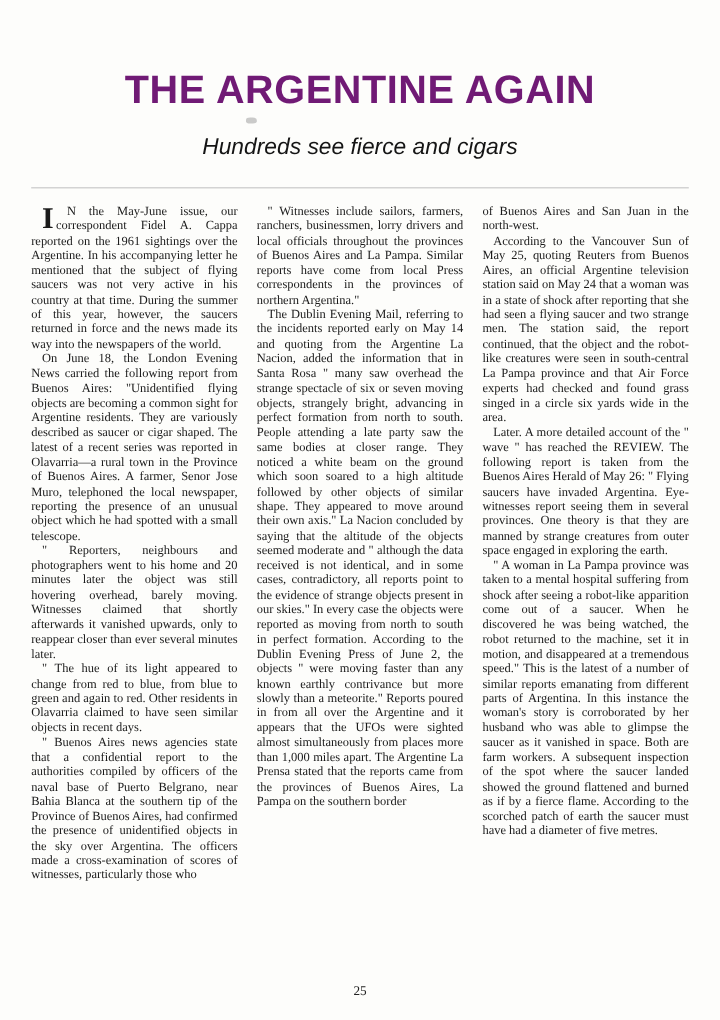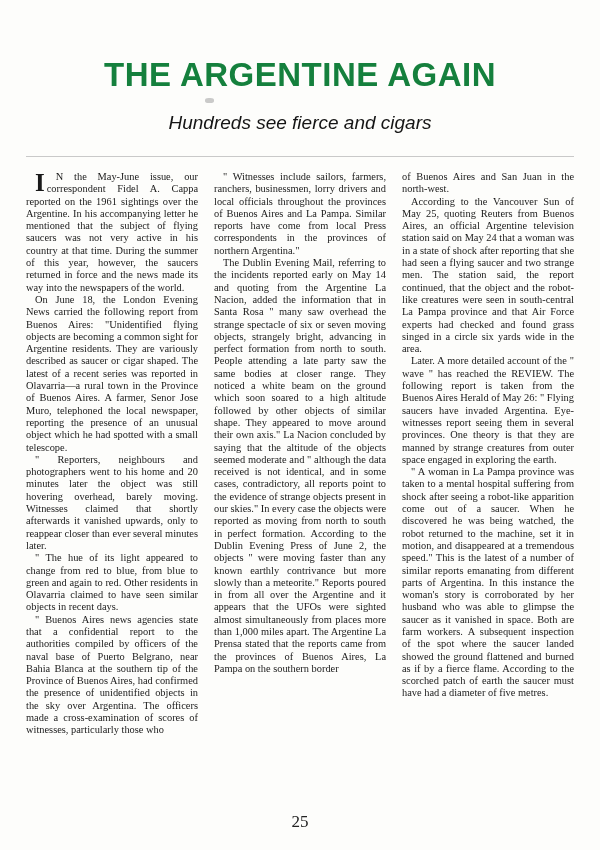--- a/index.html
+++ b/index.html
@@ -21,21 +21,21 @@
     padding: 46px 26px 20px 26px;
     background: #fdfdfb;
   }
   .headline {
     text-align: center;
     font-family: "Liberation Sans", sans-serif;
     font-weight: bold;
     font-size: 33px;
     letter-spacing: 0.5px;
     margin: 10px 0 4px 0;
-    color: #15803d;
+    color: #701a75;
   }
   .subhead {
     text-align: center;
     font-family: "Liberation Sans", sans-serif;
     font-style: italic;
     font-size: 19px;
     font-weight: normal;
     margin: 18px 0 22px 0;
     color: #151515;
   }
@@ -82,21 +82,21 @@
     margin-top: 1px;
   }
   .it {
   }
   .pagenum {
     position: absolute;
     bottom: 18px;
     left: 0;
     right: 0;
     text-align: center;
-    font-size: 17px;
+    font-size: 11px;
     color: #222;
     font-family: "Liberation Serif", serif;
   }
   .mark {
     position: absolute;
     left: 205px;
     top: 98px;
     width: 9px;
     height: 5px;
     background: #bdbdbd;

